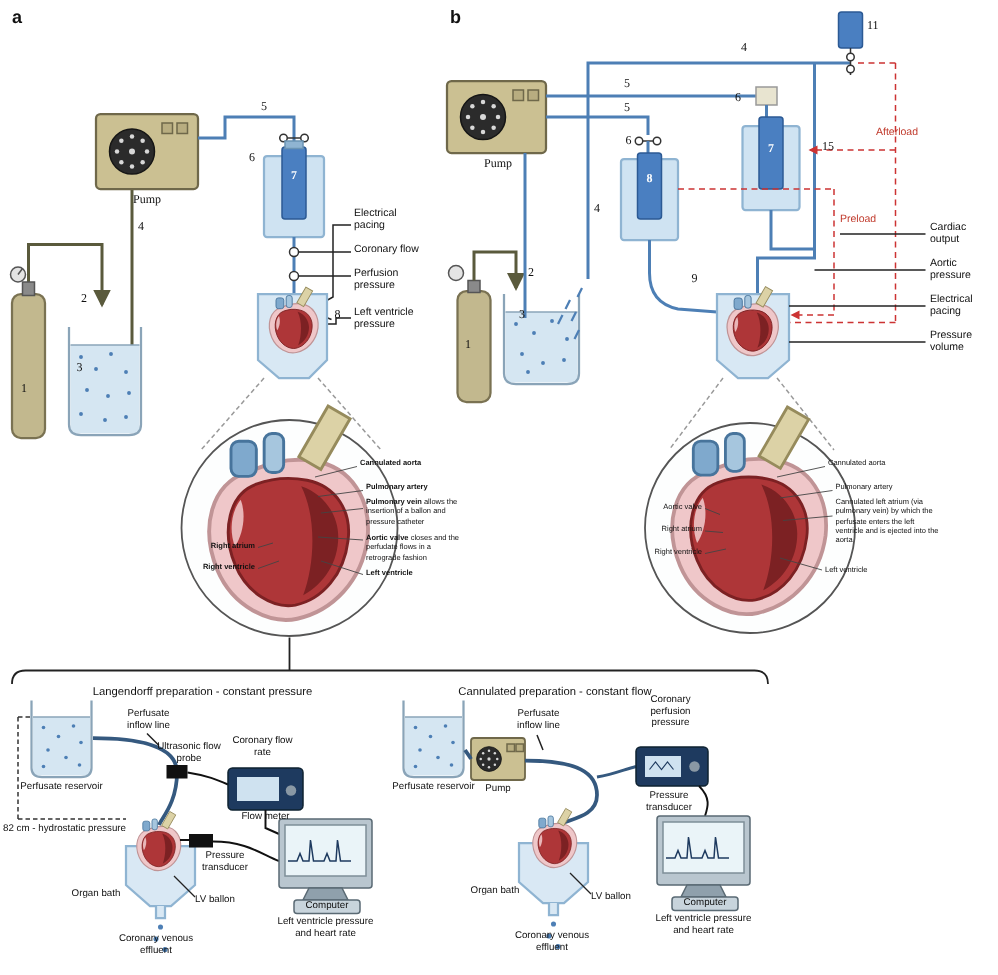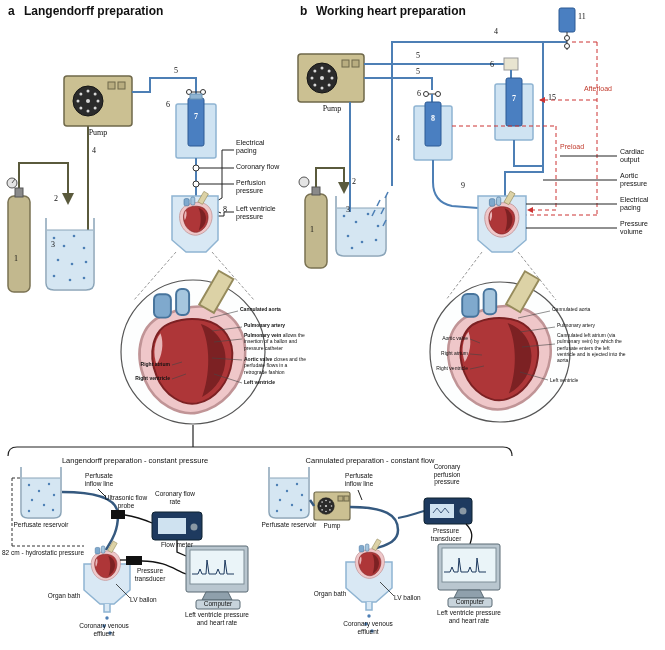--- a/index.html
+++ b/index.html
@@ -359,21 +359,20 @@
 
   <use href="#bath" transform="translate(346,562)"></use>
   <use href="#heart" transform="translate(352,544) scale(0.36)"></use>
   <path d="M394,596 L380,582" stroke="#222" stroke-width="0.8"></path>
   <use href="#drops" transform="translate(369,616)"></use>
   <use href="#computer" transform="translate(438,544)"></use>
 </g>
 </svg>
 
 <div class="t s12" style="left:8px;top:4px">a</div>
-<div class="t s12" style="left:24px;top:4px">Langendorff preparation</div>
 <div class="t s8 c" style="left:70px;top:128px;width:56px">Pump</div>
 <div class="t s8" style="left:174px;top:66px">5</div>
 <div class="t s8" style="left:166px;top:100px">6</div>
 <div class="t s8 b c wht" style="left:188px;top:112px;width:16px">7</div>
 <div class="t s8" style="left:92px;top:146px">4</div>
 <div class="t s8" style="left:54px;top:194px">2</div>
 <div class="t s8" style="left:51px;top:240px">3</div>
 <div class="t s8" style="left:14px;top:254px">1</div>
 <div class="t s8" style="left:223px;top:205px">8</div>
 <div class="t s7" style="left:236px;top:139px;width:50px">Electrical pacing</div>
@@ -383,21 +382,20 @@
 
 <div class="t s5 b" style="left:240px;top:306px;width:55px">Cannulated aorta</div>
 <div class="t s5 b" style="left:244px;top:322px;width:55px">Pulmonary artery</div>
 <div class="t s5" style="left:244px;top:332px;width:62px"><b>Pulmonary vein</b> <span>allows the insertion of a ballon and pressure catheter</span></div>
 <div class="t s5" style="left:244px;top:356px;width:62px"><b>Aortic valve</b> <span>closes and the perfudate flows in a retrograde fashion</span></div>
 <div class="t s5 b" style="left:244px;top:379px;width:55px">Left ventricle</div>
 <div class="t s5 b r" style="left:126px;top:361px;width:44px">Right atrium</div>
 <div class="t s5 b r" style="left:120px;top:375px;width:50px">Right ventricle</div>
 
 <div class="t s12" style="left:300px;top:4px">b</div>
-<div class="t s12" style="left:316px;top:4px">Working heart preparation</div>
 <div class="t s8 c" style="left:304px;top:104px;width:56px">Pump</div>
 <div class="t s8" style="left:578px;top:12px">11</div>
 <div class="t s8" style="left:494px;top:27px">4</div>
 <div class="t s8" style="left:416px;top:51px">5</div>
 <div class="t s8" style="left:416px;top:67px">5</div>
 <div class="t s8" style="left:490px;top:60px">6</div>
 <div class="t s8" style="left:417px;top:89px">6</div>
 <div class="t s8 b c wht" style="left:506px;top:94px;width:16px">7</div>
 <div class="t s8 b c wht" style="left:425px;top:114px;width:16px">8</div>
 <div class="t s8" style="left:548px;top:93px">15</div>

